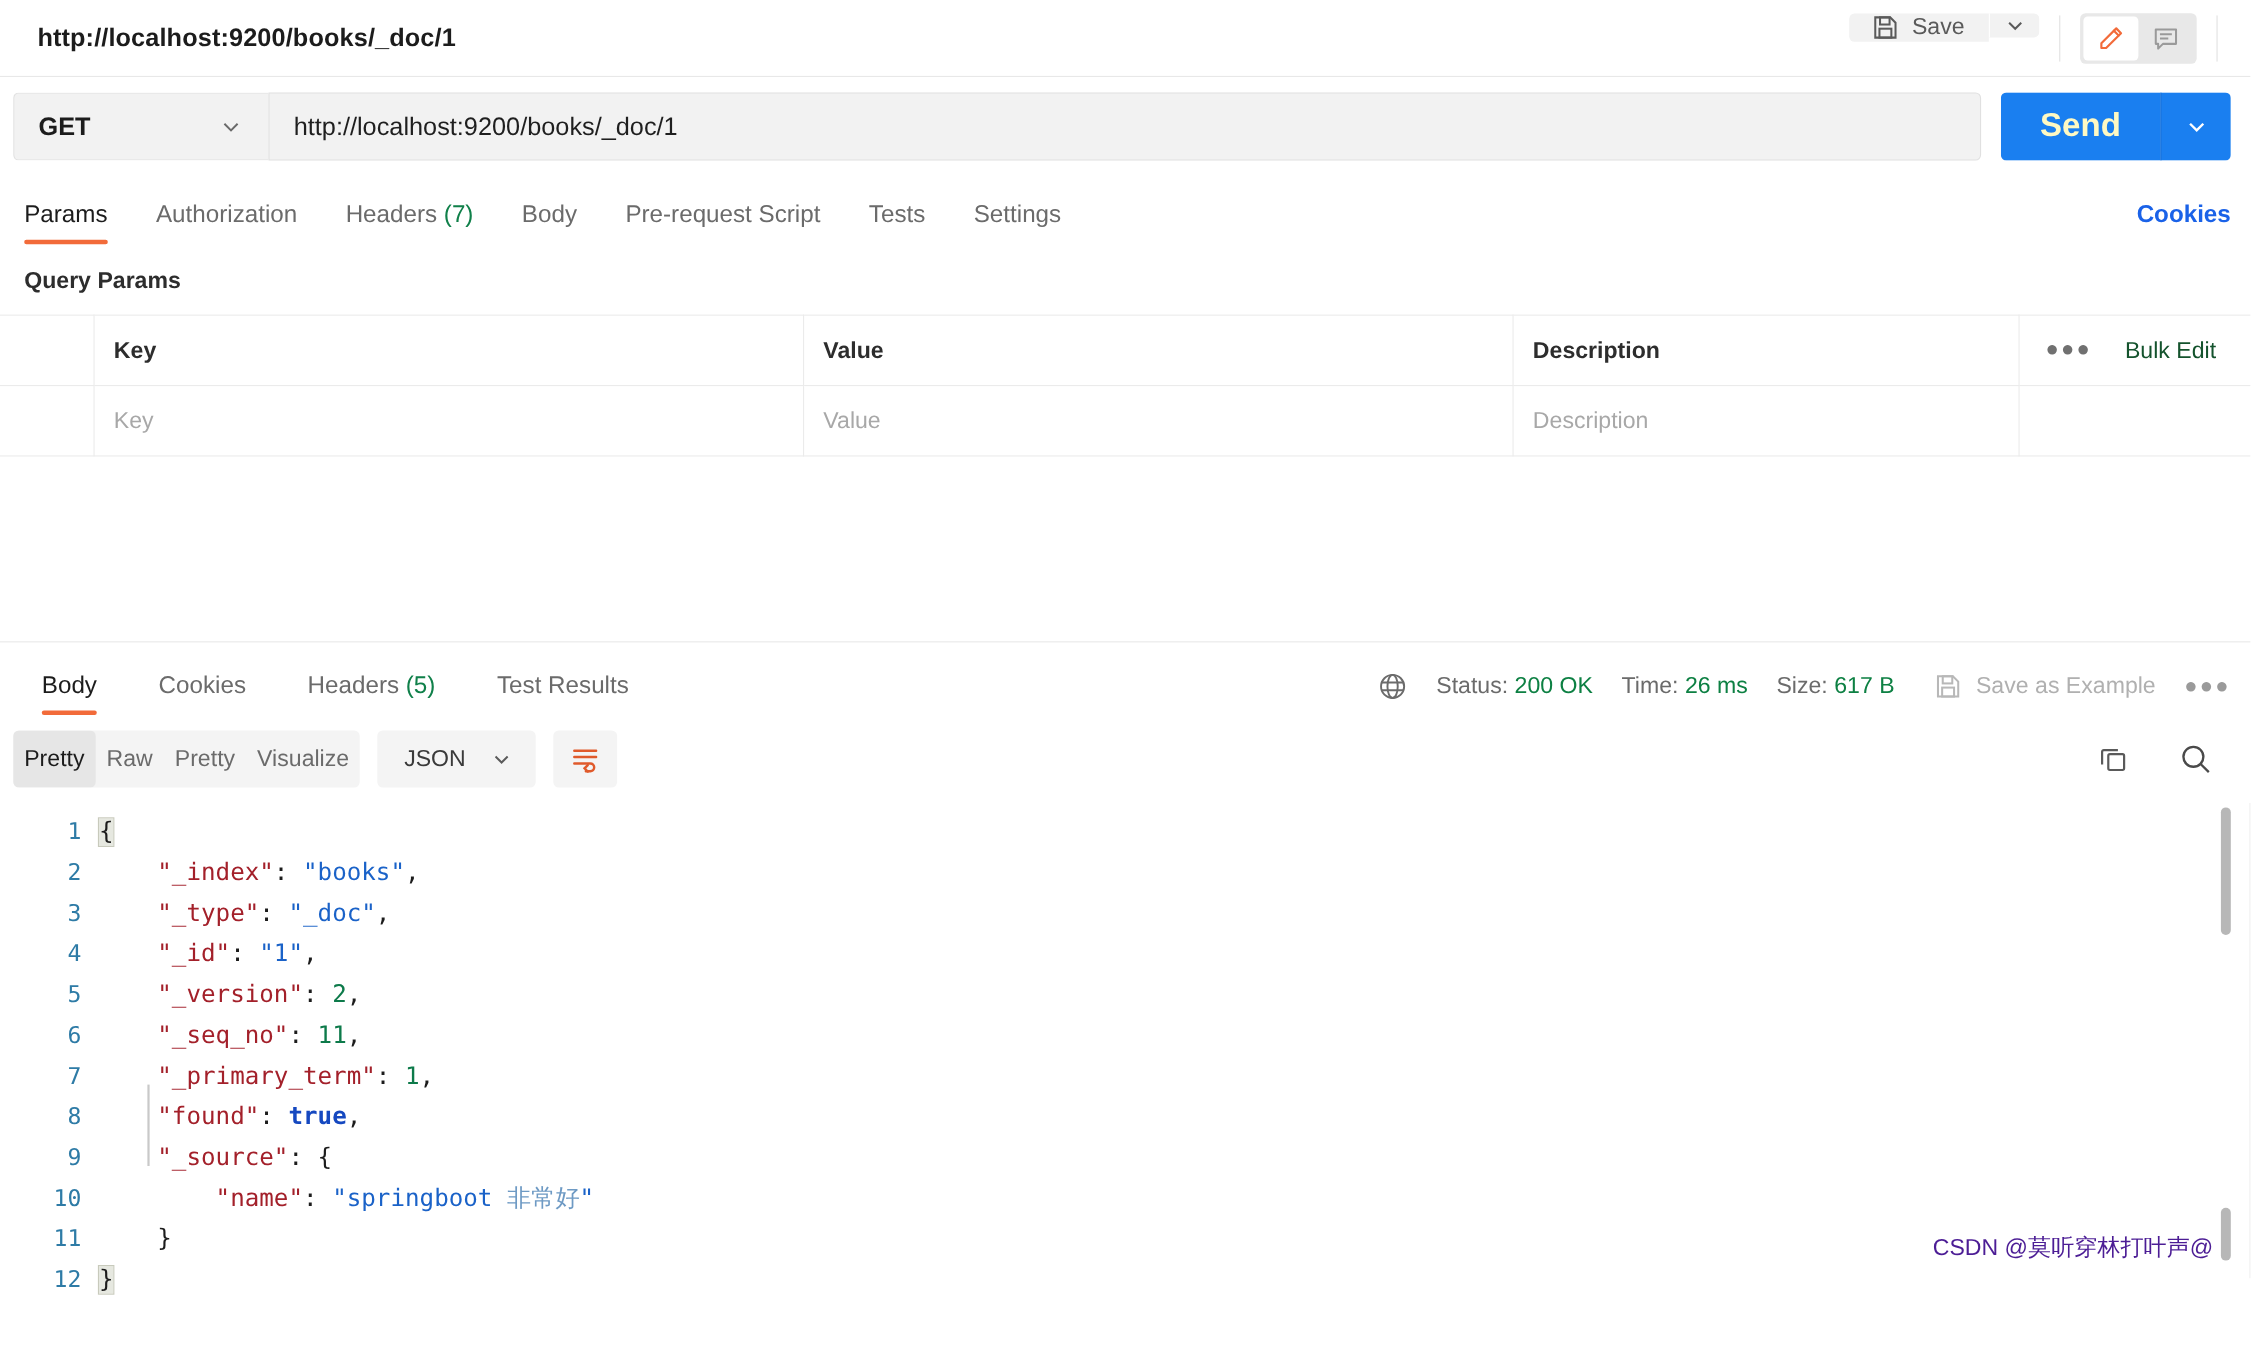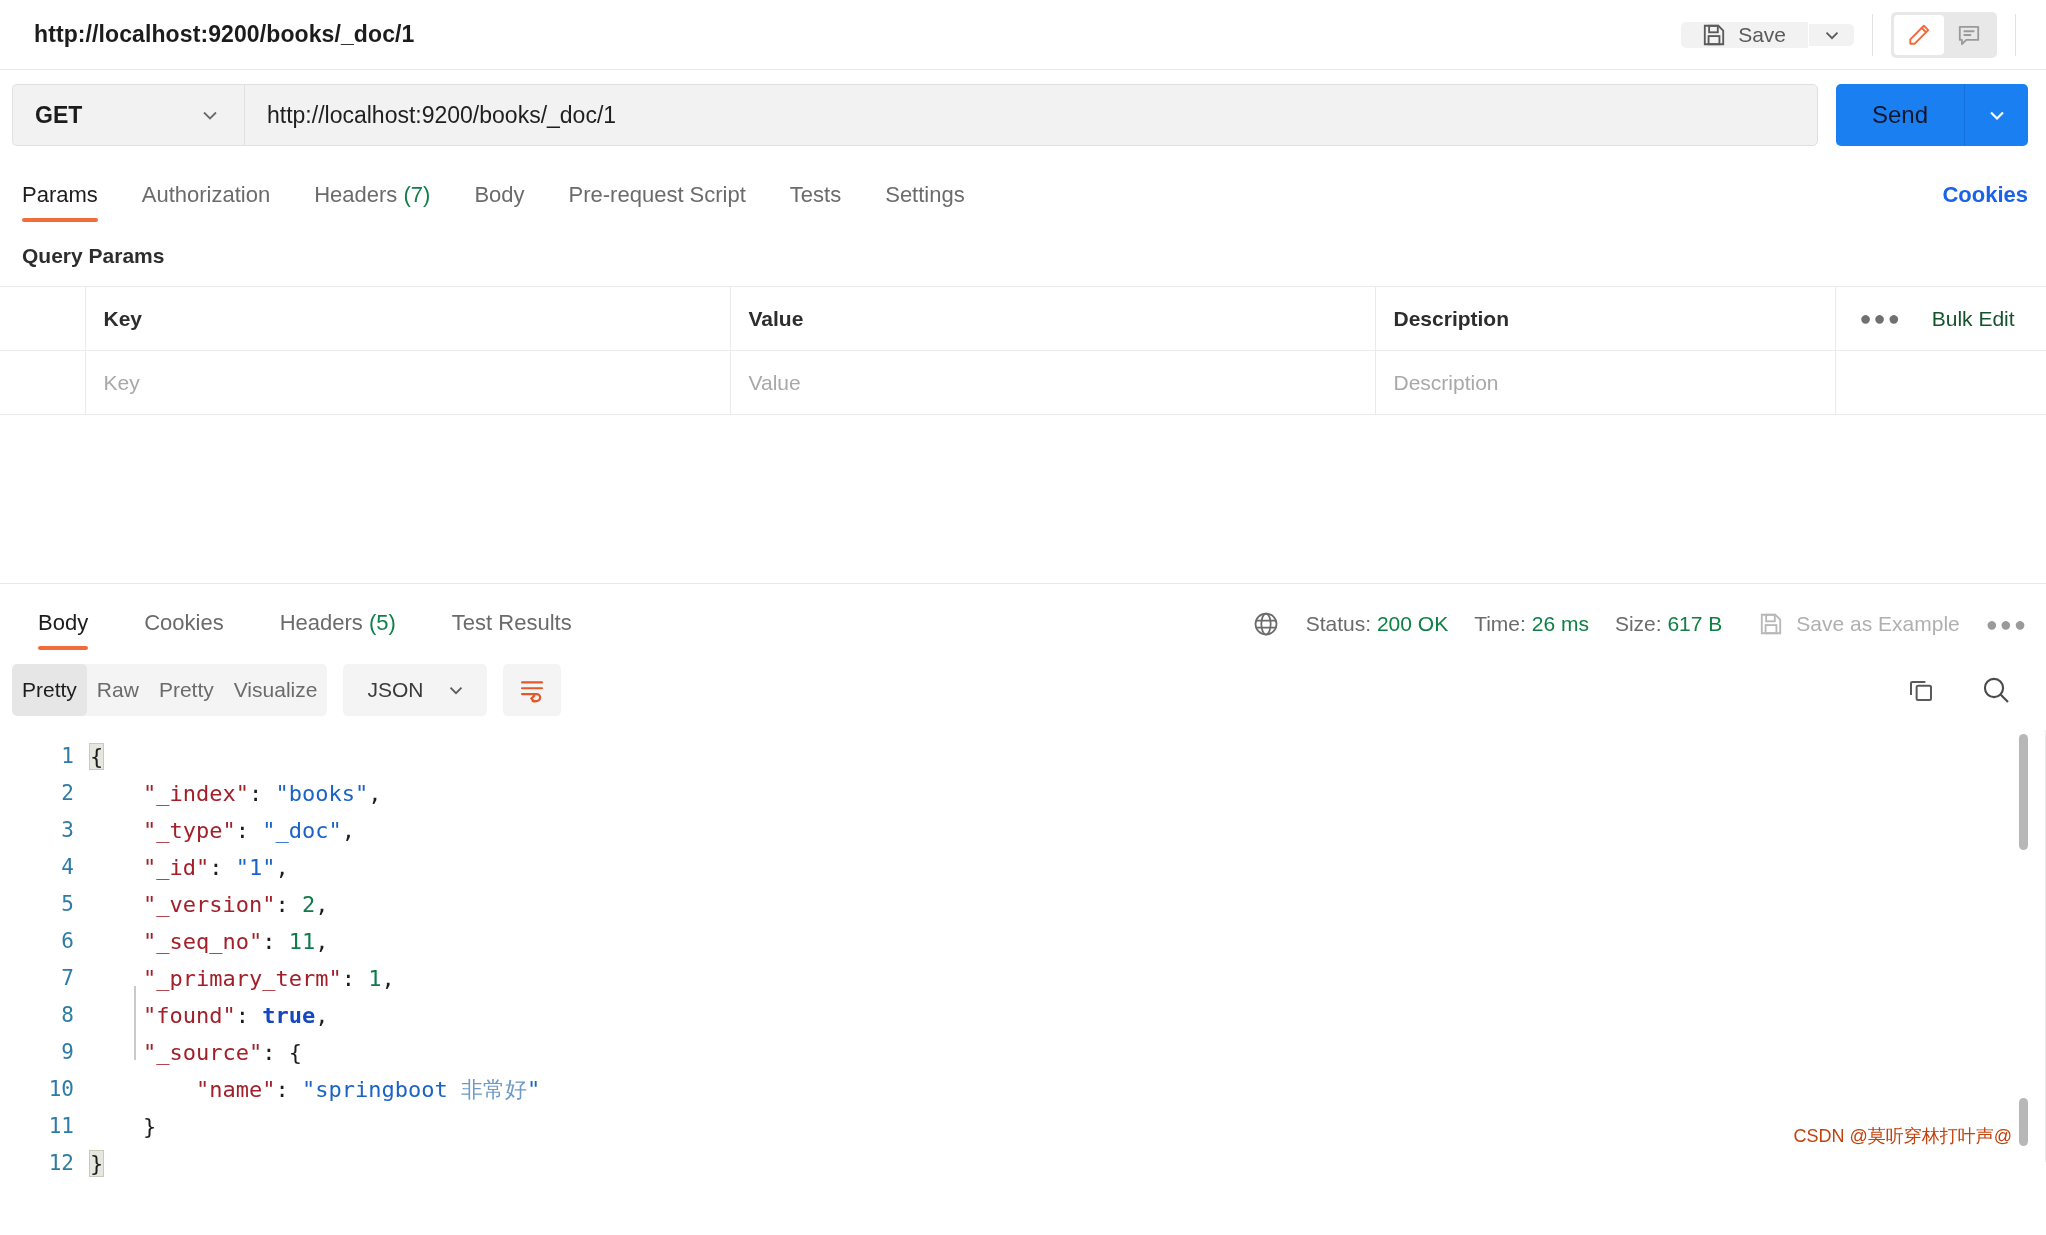--- a/index.html
+++ b/index.html
@@ -27,21 +27,21 @@
   }
   .topbar-right {
     margin-left: auto;
     display: flex;
     align-items: center;
     height: 100%;
     padding-right: 12px;
   }
   .save-group {
     display: flex;
-    align-items: center;
+    align-items: flex-start;
     height: 46px;
     border-radius: 5px;
     overflow: hidden;
   }
   .save-btn {
     display: flex;
     align-items: center;
     gap: 11px;
     background: #f2f2f2;
     padding: 0 22px 0 20px;
@@ -127,23 +127,23 @@
   }
   .send-group {
     display: flex;
     margin-left: 18px;
     height: 62px;
     border-radius: 5px;
     overflow: hidden;
   }
   .send-btn {
     background: #1a7ff0;
-    color: #0f172a;
-    font-size: 24px;
-    font-weight: 400;
+    color: #fef9c3;
+    font-size: 30px;
+    font-weight: 700;
     display: flex;
     align-items: center;
     padding: 0 36px;
     cursor: pointer;
   }
   .send-caret {
     background: #1a7ff0;
     width: 64px;
     display: flex;
     align-items: center;
@@ -411,22 +411,22 @@
   .right-edge {
     position: absolute;
     right: 0; top: 0; bottom: 0;
     width: 1px;
     background: #ececec;
   }
   .watermark {
     position: absolute;
     right: 34px;
     bottom: 14px;
-    font-size: 18px;
-    color: #c2410c;
+    font-size: 21px;
+    color: #4c1d95;
     white-space: nowrap;
   }
   svg { display: block; }
 </style>
 </head>
 <body>
 
 <div class="topbar">
   <div class="req-title">http://localhost:9200/books/_doc/1</div>
 

